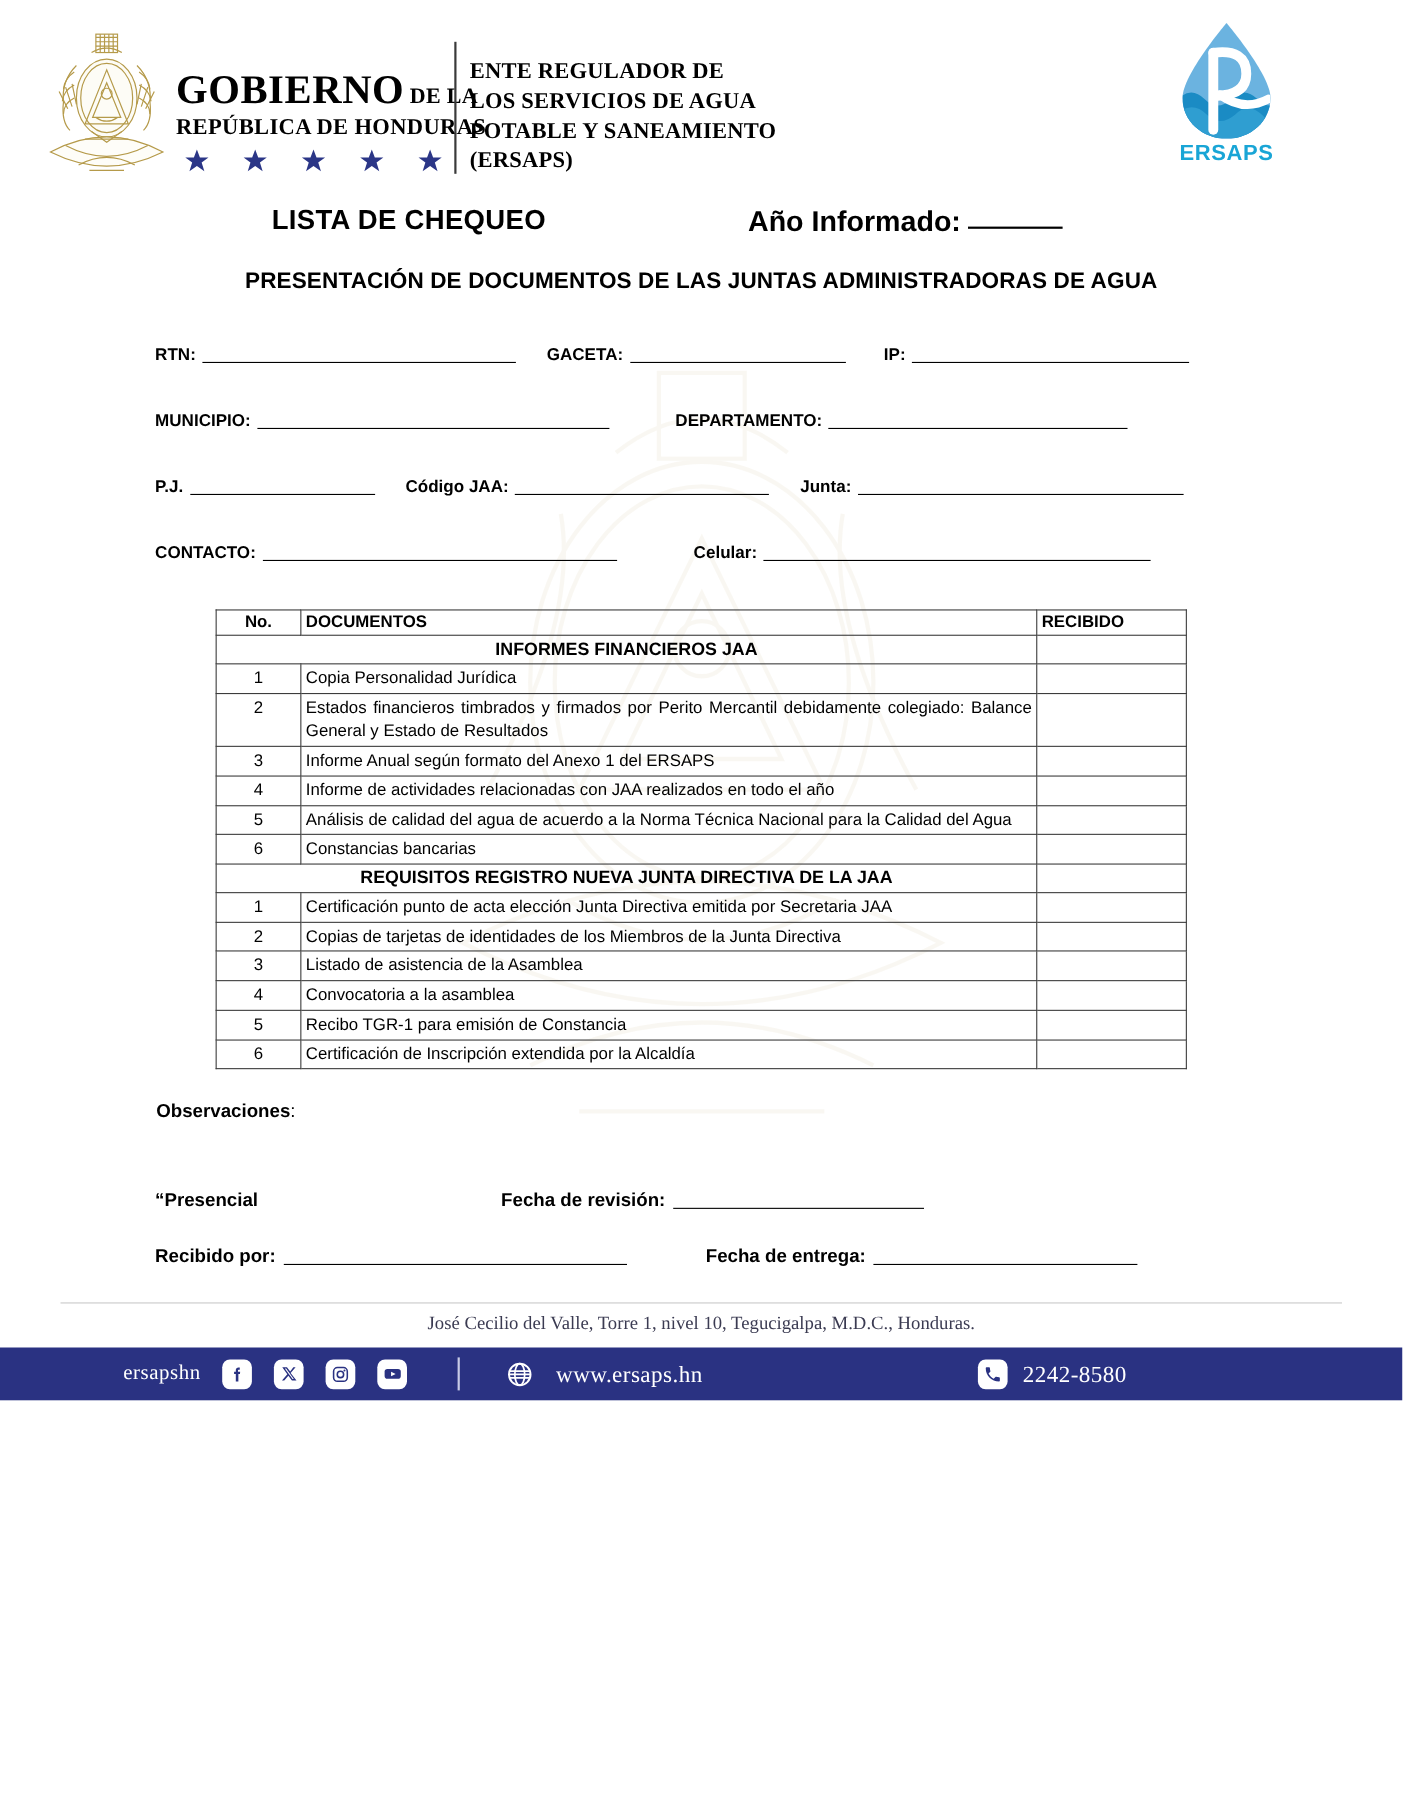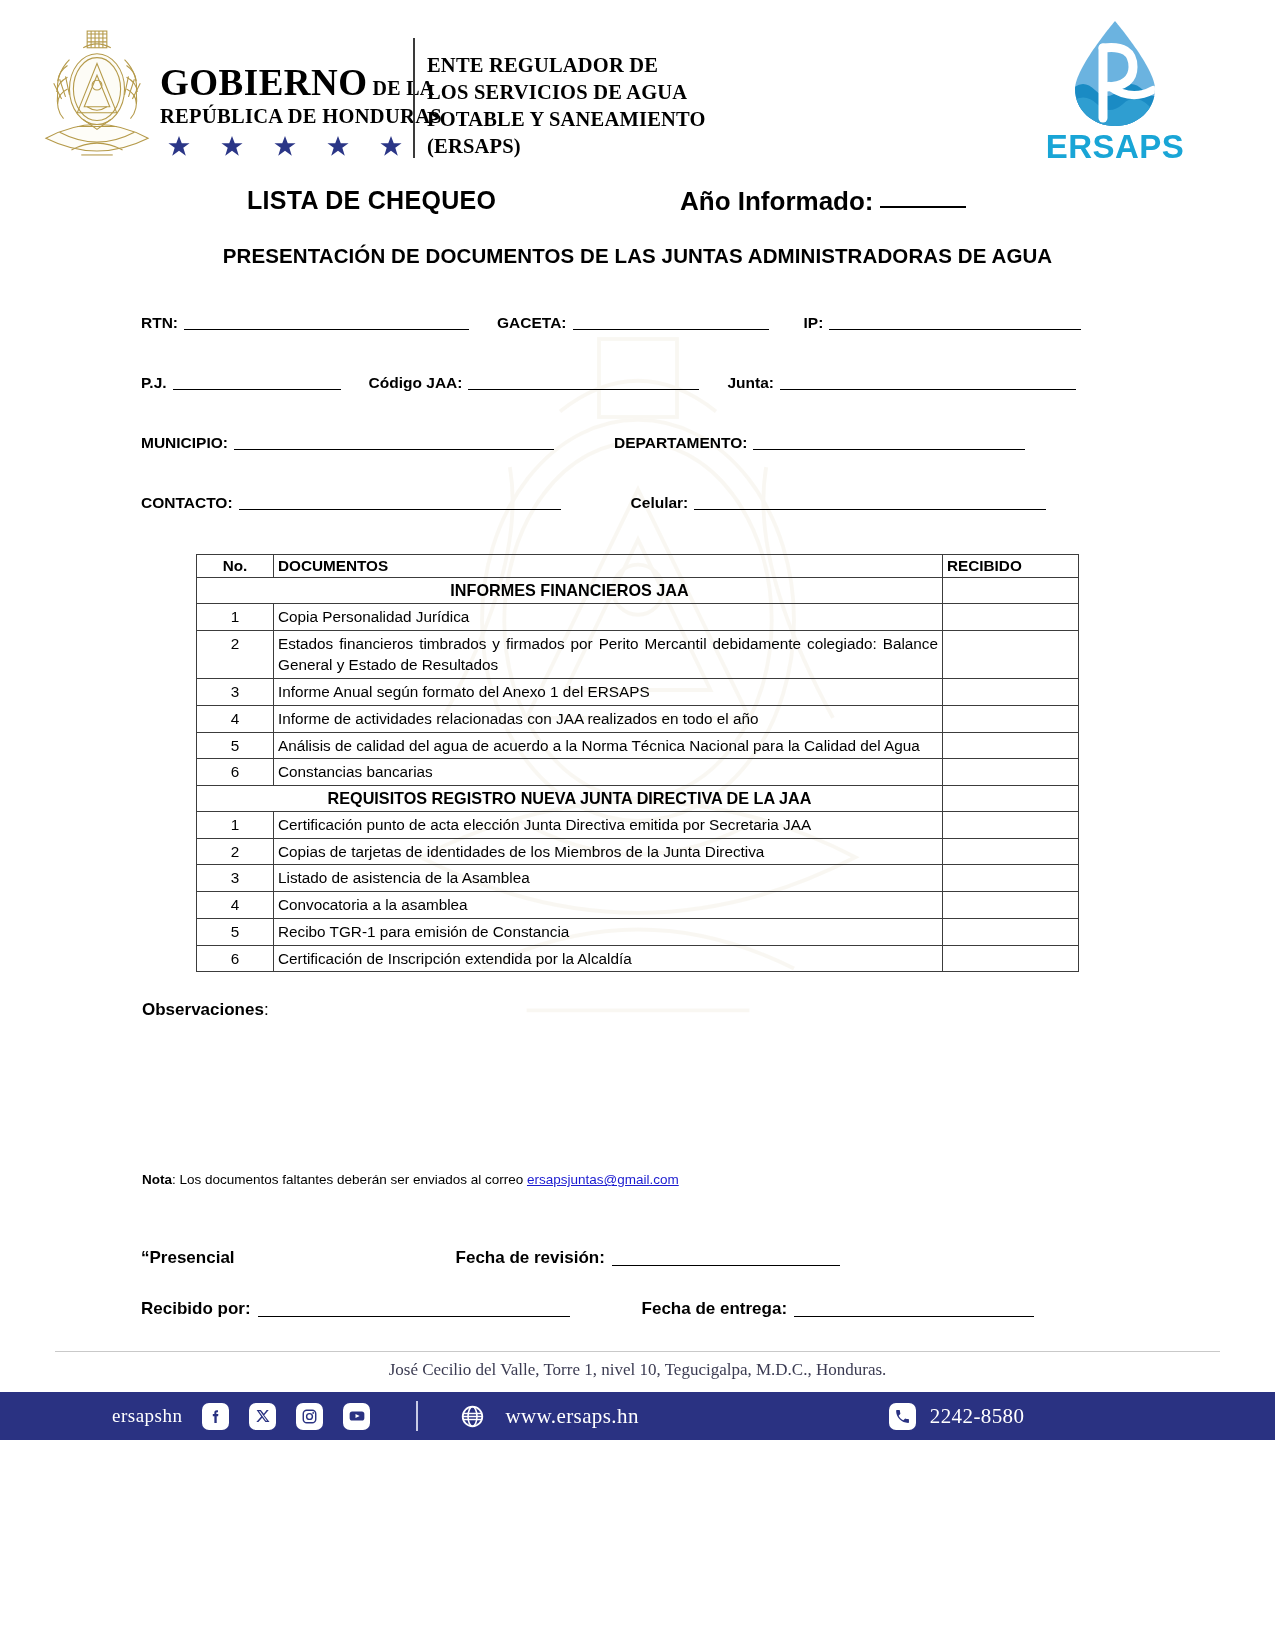--- a/index.html
+++ b/index.html
@@ -78,21 +78,21 @@
 
   .ersaps-logo{
     position:absolute;
     right:85px;top:18px;
     width:150px;text-align:center;
   }
   .ersaps-logo svg{display:block;margin:0 auto;}
   .ersaps-word{
     font-family:"Liberation Sans", sans-serif;
     font-weight:bold;
-    font-size:33px;
+    font-size:20px;
     color:#19A5D6;
     letter-spacing:.5px;
     margin-top:-2px;
   }
 
   
   .title-row{
     margin-top:6px;
     position:relative;
     height:48px;
@@ -429,41 +429,41 @@
       <span class="fline w-gaceta"></span>
     </div>
     <div class="fld gap-2">
       <span class="flabel">IP:</span>
       <span class="fline w-ip"></span>
     </div>
   </div>
 
   <div class="frow">
     <div class="fld">
+      <span class="flabel">MUNICIPIO:</span>
+      <span class="fline w-muni"></span>
+    </div>
+    <div class="fld gap-4">
+      <span class="flabel">DEPARTAMENTO:</span>
+      <span class="fline w-depto"></span>
+    </div>
+  </div>
+
+  <div class="frow">
+    <div class="fld">
       <span class="flabel">P.J.</span>
       <span class="fline w-pj"></span>
     </div>
     <div class="fld gap-1">
       <span class="flabel">Código JAA:</span>
       <span class="fline w-codjaa"></span>
     </div>
     <div class="fld gap-1">
       <span class="flabel">Junta:</span>
       <span class="fline w-junta"></span>
-    </div>
-  </div>
-
-  <div class="frow">
-    <div class="fld">
-      <span class="flabel">MUNICIPIO:</span>
-      <span class="fline w-muni"></span>
-    </div>
-    <div class="fld gap-4">
-      <span class="flabel">DEPARTAMENTO:</span>
-      <span class="fline w-depto"></span>
     </div>
   </div>
 
   <div class="frow">
     <div class="fld">
       <span class="flabel">CONTACTO:</span>
       <span class="fline w-contacto"></span>
     </div>
     <div class="fld gap-5">
       <span class="flabel">Celular:</span>
@@ -555,23 +555,20 @@
         <td class="c-rec recv"></td>
       </tr>
     </tbody>
   </table>
 </div>
 
 <div class="obs">
   <b>Observaciones</b><span>:</span>
 </div>
 
-<div class="nota">
-  <b>Nota</b><span>: Los documentos faltantes deberán ser enviados al correo </span><a href="#">ersapsjuntas@gmail.com</a>
-</div>
 
 <div class="sig">
   <div class="srow">
     <div class="fld">
       <span class="slabel">“Presencial</span>
     </div>
     <div class="fld sgap2">
       <span class="slabel">Fecha de revisión:</span>
       <span class="sline w-frevision"></span>
     </div>

